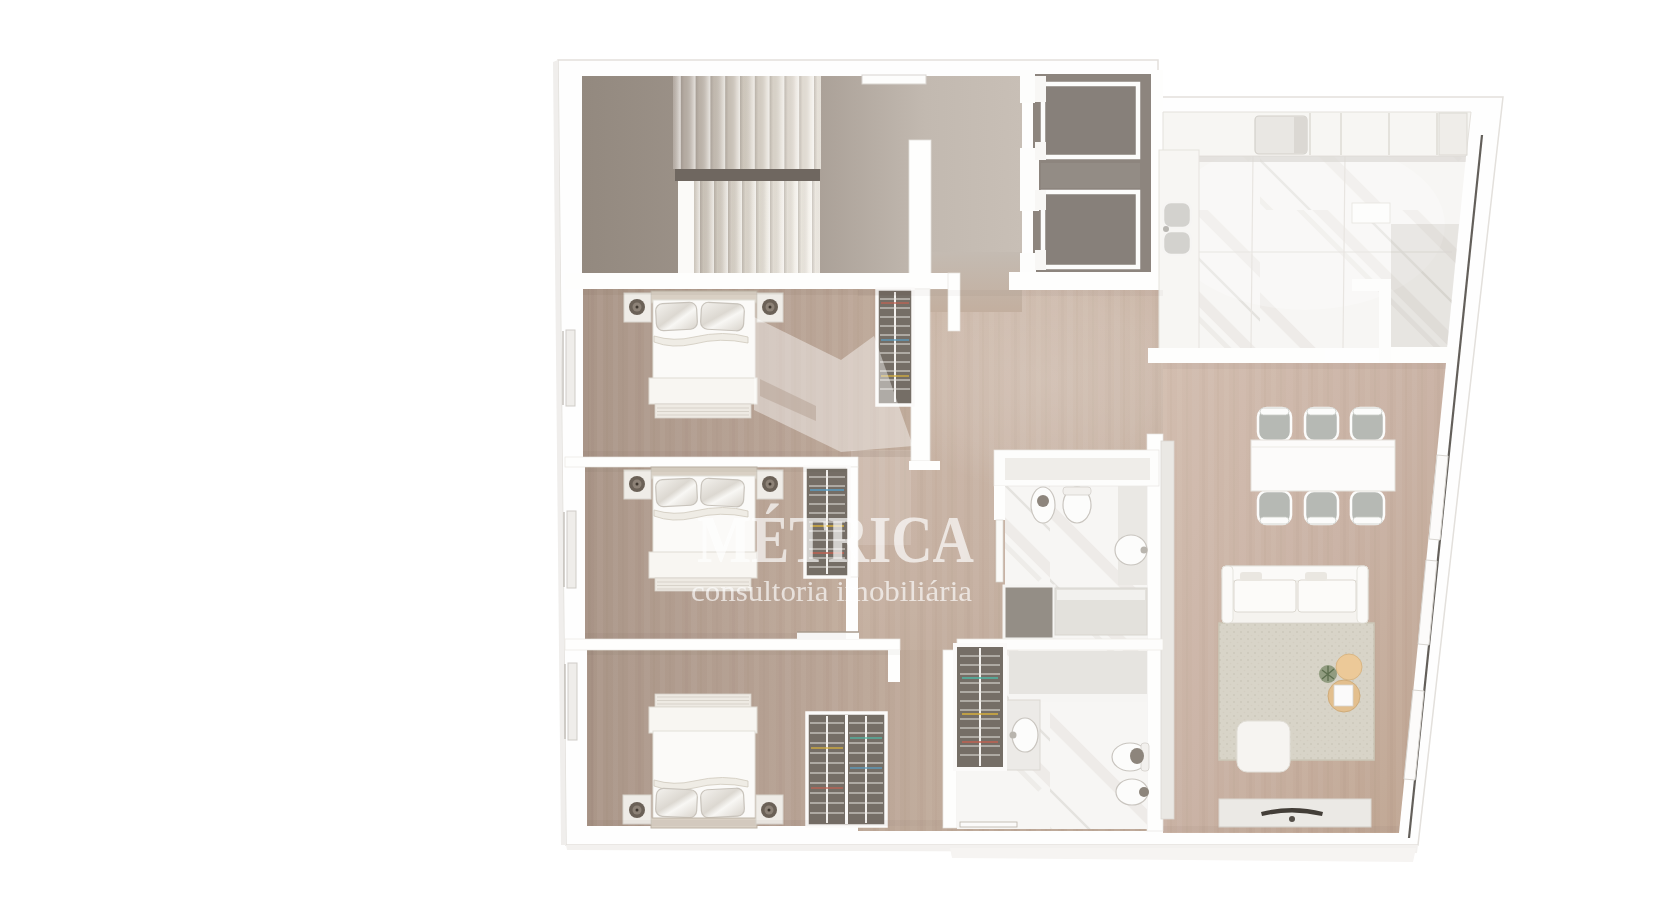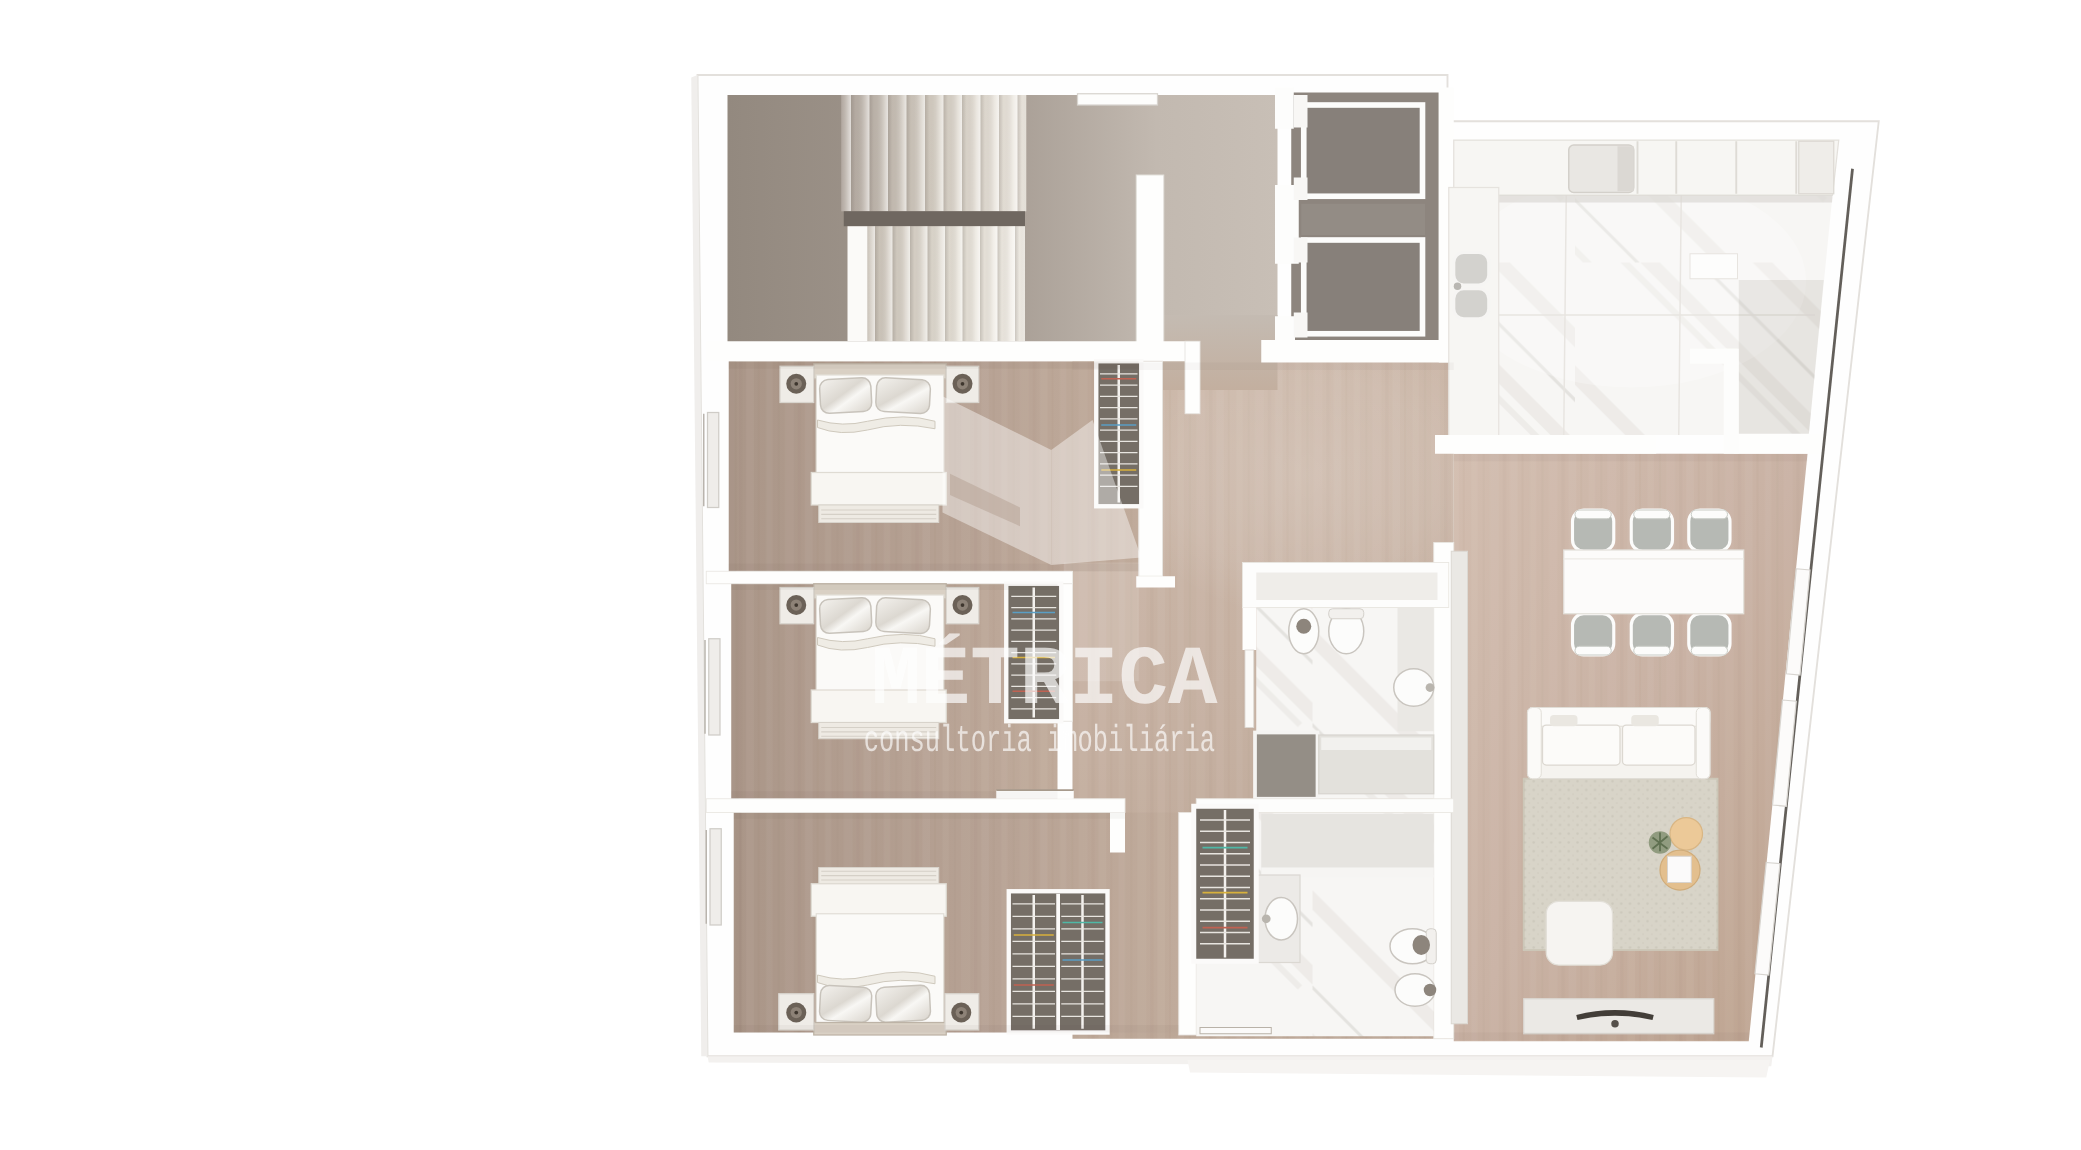--- a/index.html
+++ b/index.html
@@ -1,17 +1,17 @@
 <!DOCTYPE html>
 <html><head>
 <meta charset="utf-8">
 <style>
   html,body{margin:0;padding:0;background:#ffffff;}
   #stage{width:1665px;height:920px;position:relative;background:#ffffff;overflow:hidden;
-         font-family:Liberation Mono, monospace;}
+         font-family:Liberation Serif, serif;}
 </style>
 </head>
 <body>
 <div id="stage">
 <svg width="1665" height="920" viewBox="0 0 1665 920" xmlns="http://www.w3.org/2000/svg">
 <defs>
   <radialGradient id="gWash" cx="0.5" cy="0.5" r="0.5">
     <stop offset="0" stop-color="#ffffff" stop-opacity="0.16"></stop>
     <stop offset="0.7" stop-color="#ffffff" stop-opacity="0.08"></stop>
     <stop offset="1" stop-color="#ffffff" stop-opacity="0"></stop>

